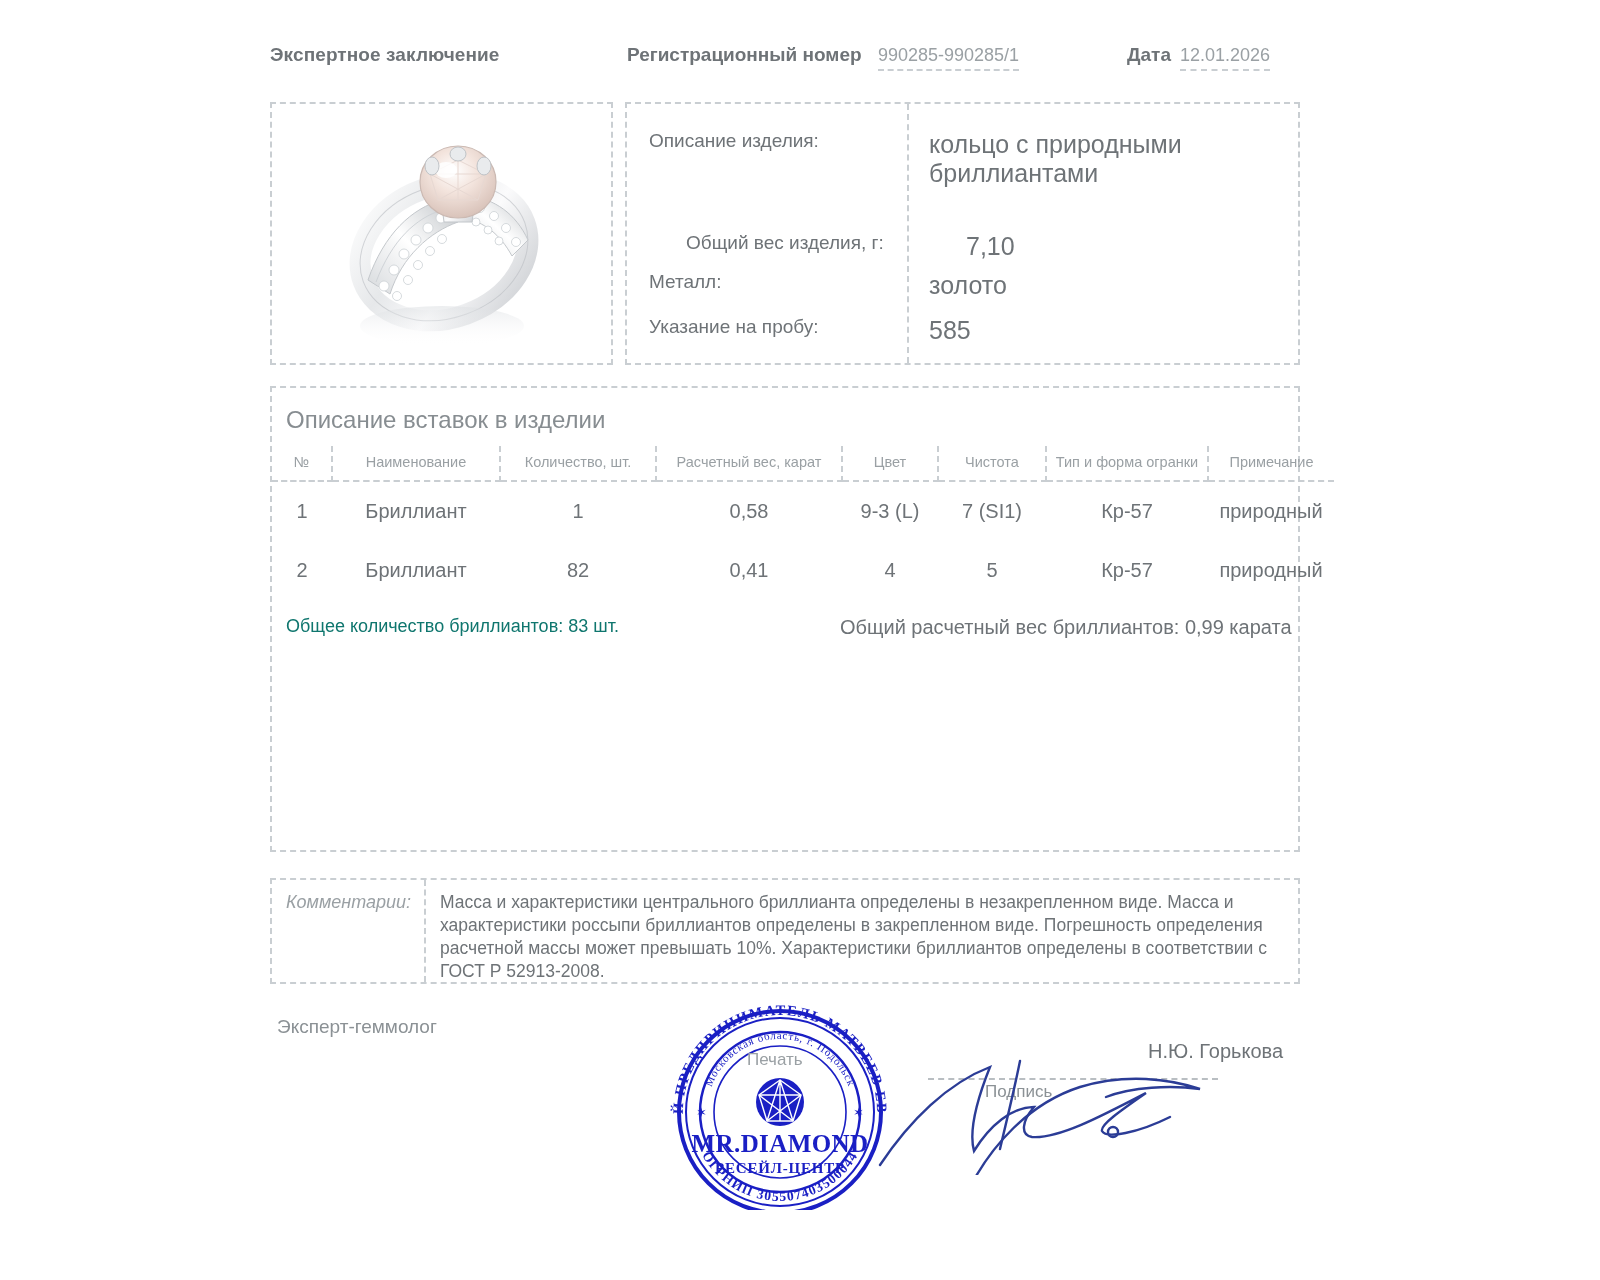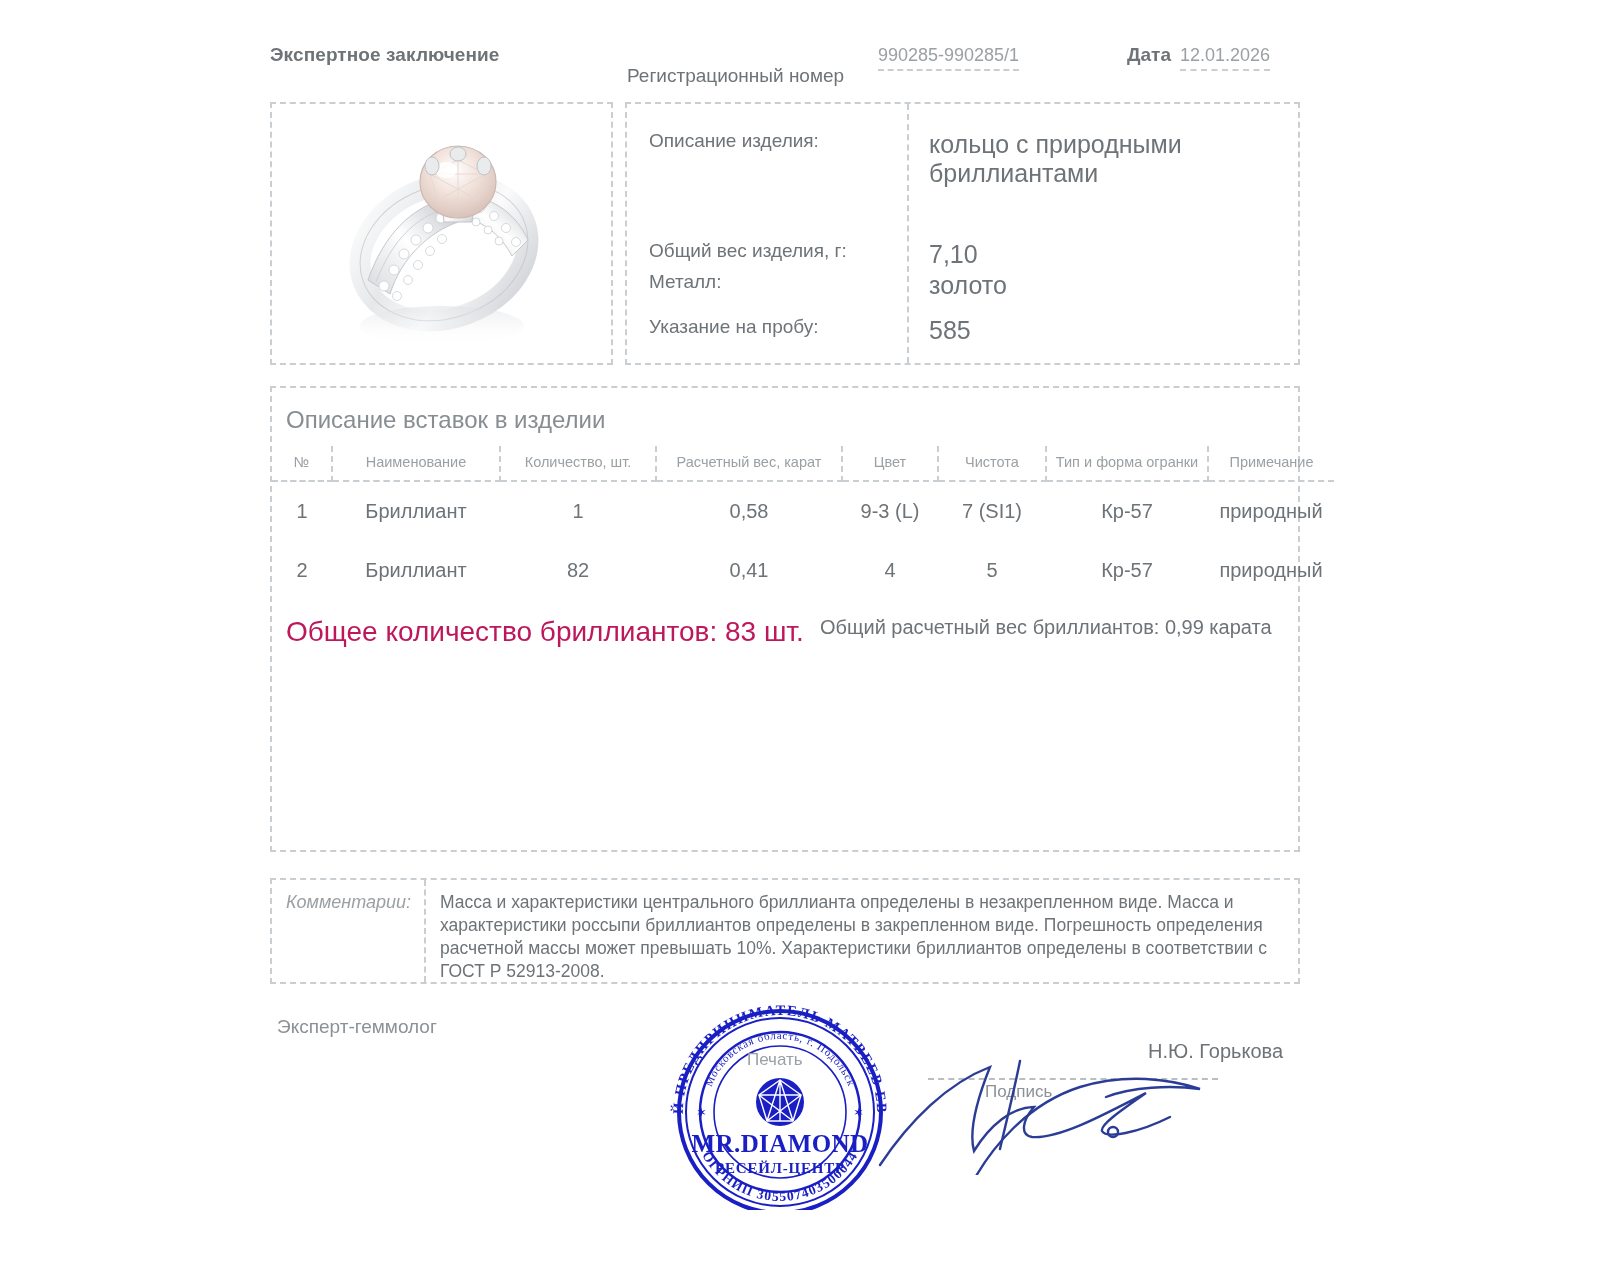--- a/index.html
+++ b/index.html
@@ -35,23 +35,22 @@
     left: 0; top: 4px;
     font-size: 19px;
     font-weight: bold;
     color: #6e7377;
     letter-spacing: .1px;
   }
   .h-reg-label {
     position: absolute;
     left: 357px; top: 4px;
     font-size: 19px;
-    font-weight: normal;
-    color: #6e7377;
-    margin-top: 21px;
+    font-weight: bold;
+    color: #6e7377;
   }
   .h-reg-value {
     position: absolute;
     left: 608px; top: 5px;
     font-size: 18px;
     color: #9aa0a4;
     padding-bottom: 3px;
     border-bottom: 2px dashed #c9ced2;
   }
   .h-date-label {
@@ -107,21 +106,21 @@
     font-size: 19px;
     color: #6e7377;
   }
   .info-row-value {
     position: absolute;
     left: 302px;
     font-size: 25px;
     color: #6e7377;
   }
   .r0 { top: 26px; }
-  .r1 { top: 136px; }
+  .r1 { top: 128px; margin-left: 37px; }
   .r2 { top: 167px; }
   .r3 { top: 212px; }
 
   
   .inserts-box {
     position: absolute;
     left: 270px;
     top: 386px;
     width: 1030px;
     height: 466px;
@@ -177,27 +176,27 @@
   .totals {
     position: absolute;
     top: 228px;
     left: 0;
     width: 100%;
     height: 26px;
   }
   .total-left {
     position: absolute;
     left: 14px;
-    font-size: 28px;
-    color: #be185d;
+    font-size: 18px;
+    color: #0f766e;
     text-align: center;
   }
   .total-right {
     position: absolute;
-    left: 548px;
+    left: 568px;
     font-size: 20px;
     color: #6e7377;
   }
 
   
   .comments-box {
     position: absolute;
     left: 270px;
     top: 878px;
     width: 1030px;

